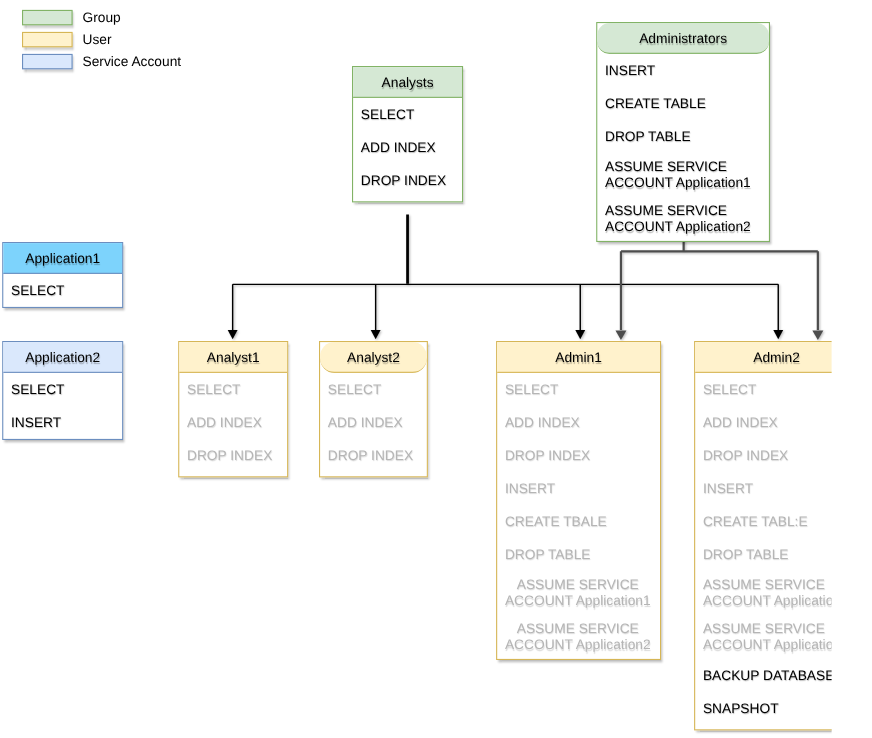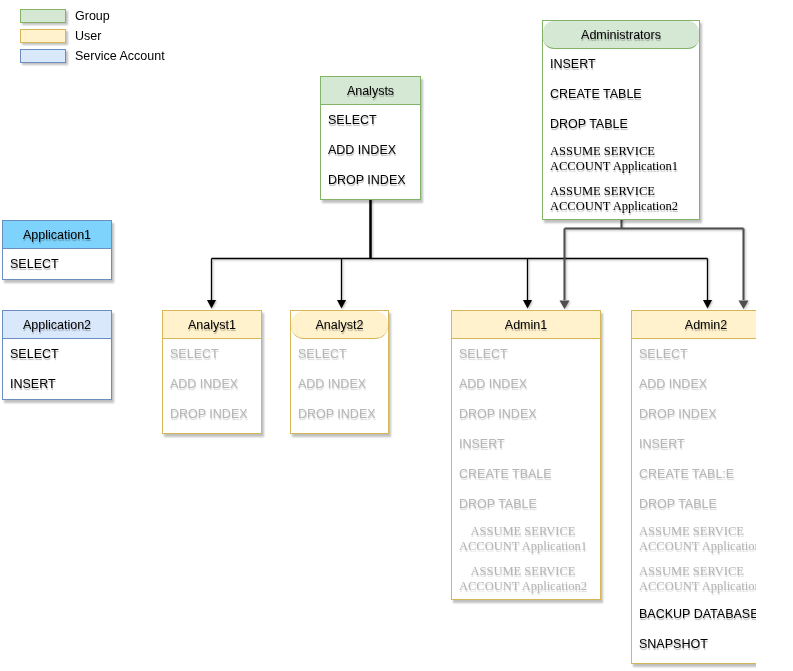--- a/index.html
+++ b/index.html
@@ -26,21 +26,21 @@
   .node-header{
     height:28px;display:flex;align-items:center;justify-content:center;
     font-size:12.5px;color:#000;border-bottom:1px solid #666;
     text-shadow:0.5px 1.5px 1px rgba(0,0,0,0.28);
   }
   .row{
     display:flex;align-items:center;padding-left:7px;font-size:12.5px;color:#000;
     text-shadow:0.5px 1.5px 1px rgba(0,0,0,0.28);white-space:pre-line;line-height:15px;
   }
   .row.single{height:30px;}
-  .row.double{height:40px;font-family:Liberation Serif, serif;}
+  .row.double{height:40px;}
   .row.muted{color:#b5b5b5;text-shadow:0.5px 1.5px 1px rgba(0,0,0,0.16);}
 </style>
 </head>
 <body>
 
 <div id="canvas">
   <svg id="edges" width="793" height="671" viewBox="0 0 793 671" xmlns="http://www.w3.org/2000/svg">
       <path d="M370.5 195 V258" stroke="#000000" stroke-width="2.5" fill="none"></path>
       <path d="M211.5 258.5 H707.5 M211.5 258.5 V301 M341.5 258.5 V301 M527.5 258.5 V301 M707.5 258.5 V301" stroke="#000000" stroke-width="1.3" fill="none"></path>
       <polygon points="207,300 216,300 211.5,308.5" fill="#000000"></polygon>
@@ -58,21 +58,21 @@
       </div>
       <div class="legend-row">
         <span class="legend-swatch" style="background: rgb(255, 242, 204); border-color: rgb(214, 182, 86);"></span>
         <span class="legend-label">User</span>
       </div>
       <div class="legend-row">
         <span class="legend-swatch" style="background: rgb(218, 232, 252); border-color: rgb(108, 142, 191);"></span>
         <span class="legend-label">Service Account</span>
       </div>
     </div>
-<div class="node" style="left: 320px; top: 76px; width: 101px; padding-bottom: 4px; border-color: rgb(130, 179, 102);">
+<div class="node" style="left: 320px; top: 60px; width: 101px; padding-bottom: 4px; border-color: rgb(130, 179, 102);">
       <div class="node-header" style="background: rgb(213, 232, 212); border-color: rgb(130, 179, 102);">Analysts</div>
       <div class="row single">SELECT</div>
       <div class="row single">ADD INDEX</div>
       <div class="row single">DROP INDEX</div>
     </div>
     <div class="node" style="left: 542px; top: 20px; width: 158px; padding-bottom: 0px; border-color: rgb(130, 179, 102);">
       <div class="node-header" style="background: rgb(213, 232, 212); border-color: rgb(130, 179, 102); border-radius: 11px;">Administrators</div>
       <div class="row single">INSERT</div>
       <div class="row single">CREATE TABLE</div>
       <div class="row single">DROP TABLE</div>

